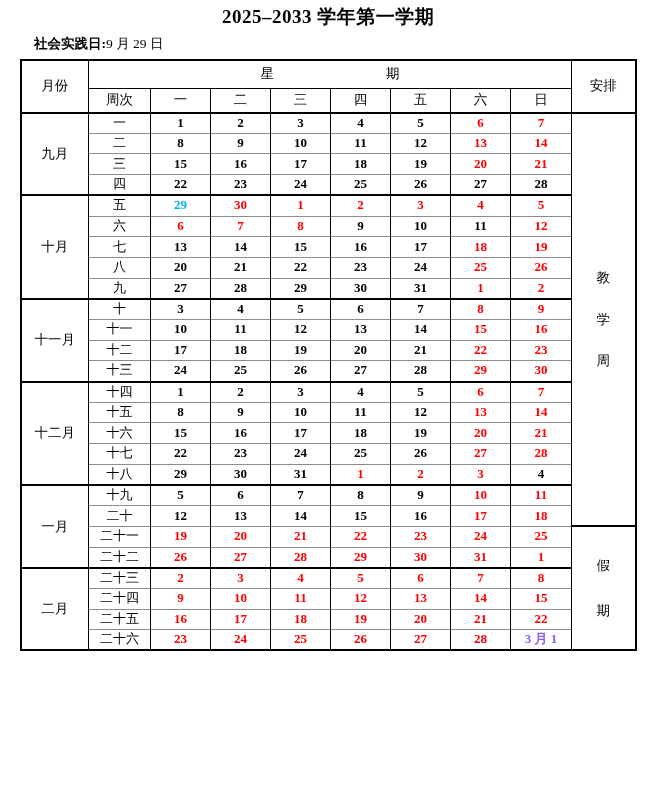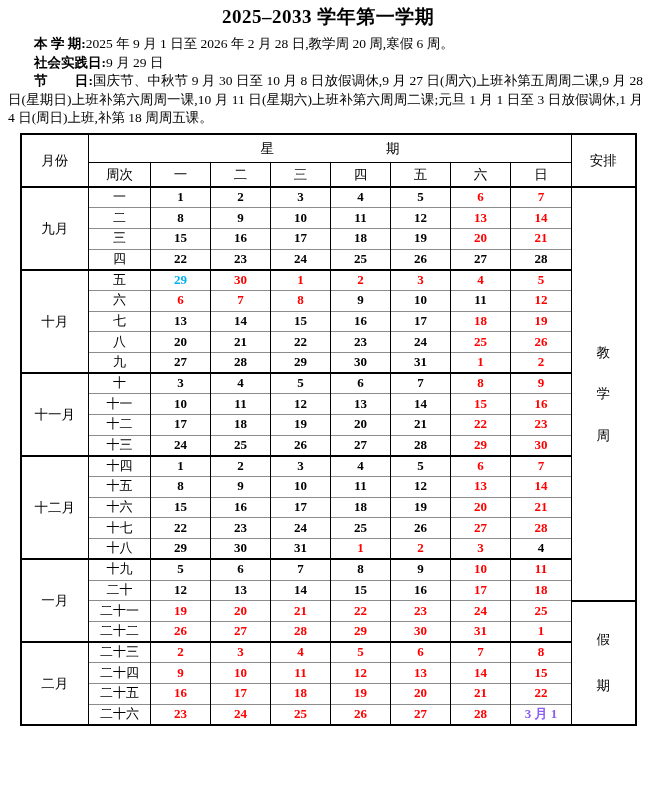--- a/index.html
+++ b/index.html
@@ -45,23 +45,21 @@
   .arr-stack{display:flex;flex-direction:column;align-items:center;justify-content:center;}
   .arr-teaching-weeks .arr-stack{gap:26px;}
   .arr-winter-holiday .arr-stack{gap:30px;}
 </style>
 </head>
 <body>
 
 <h1 class="page-title">2025–2033 学年第一学期</h1>
 
 <div class="paras">
-  <p><span class="lab">本 学 期:</span><span>2025 年 9 月 1 日至 2026 年 2 月 28 日,教学周 20 周,寒假 6 周。</span></p>
   <p><span class="lab">社会实践日:</span><span>9 月 29 日</span></p>
-  <p><span class="lab">节　　日:</span><span>国庆节、中秋节 9 月 30 日至 10 月 8 日放假调休,9 月 27 日(周六)上班补第五周周二课,9 月 28 日(星期日)上班补第六周周一课,10 月 11 日(星期六)上班补第六周周二课;元旦 1 月 1 日至 3 日放假调休,1 月 4 日(周日)上班,补第 18 周周五课。</span></p>
 </div>
 
 <table class="cal">
   <colgroup>
     <col style="width:68px">
       <col style="width:62px">
     <col style="width:60px">
       <col style="width:60px">
       <col style="width:60px">
     <col style="width:60px">

